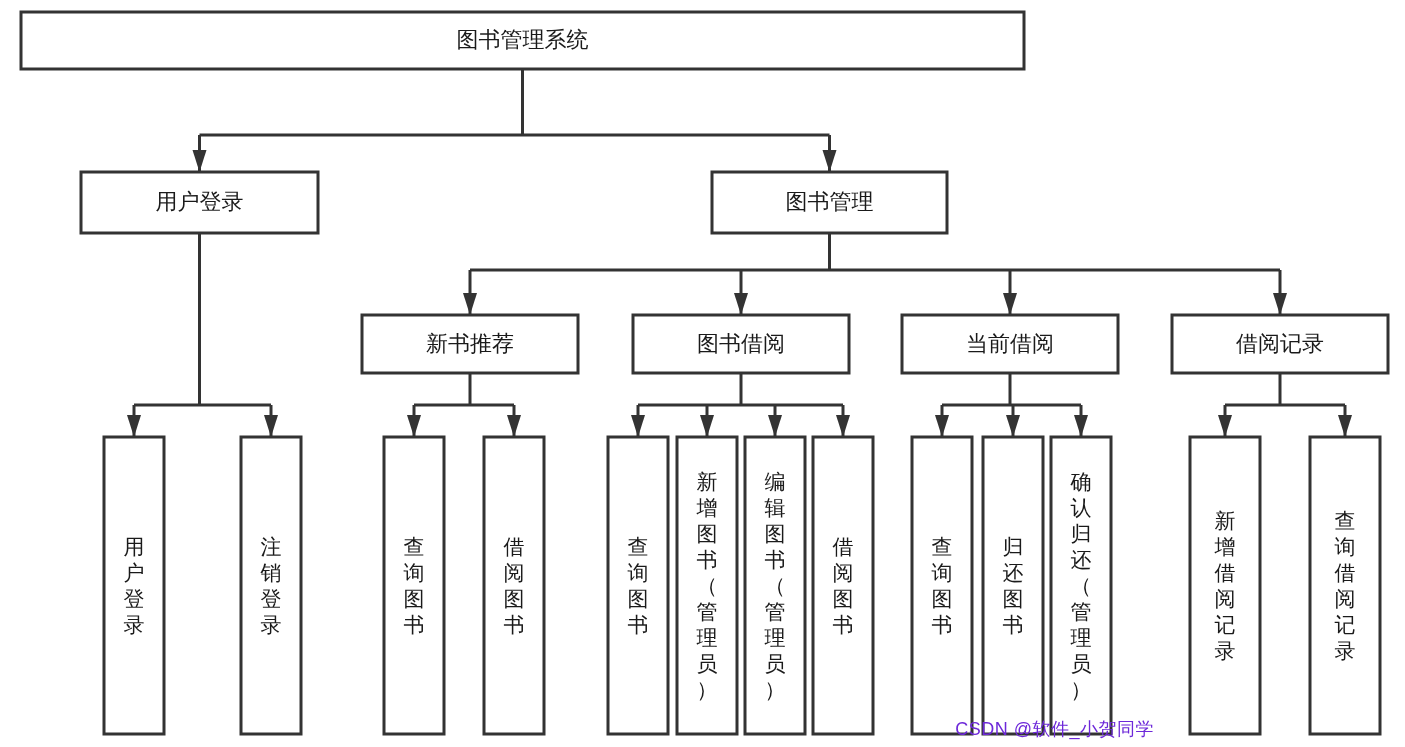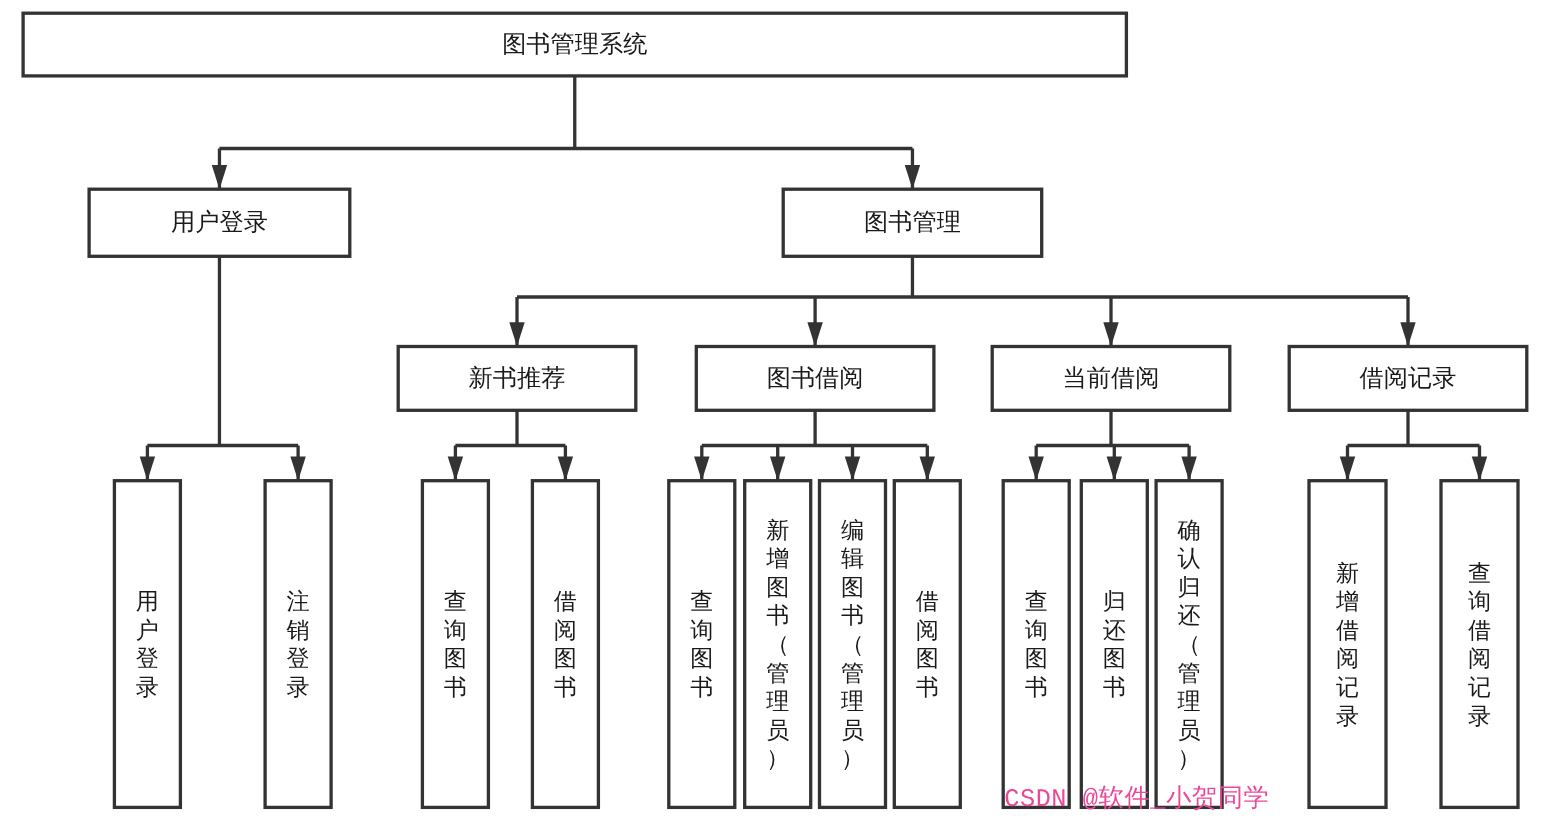--- a/index.html
+++ b/index.html
@@ -52,23 +52,23 @@
   .node-label-v {
     font-family: "Liberation Sans", "DejaVu Sans", sans-serif;
     font-size: 21px;
     fill: #1a1a1a;
     text-anchor: middle;
   }
   .watermark {
     position: absolute;
     right: 8px;
     bottom: 6px;
-    font-family: Liberation Mono, monospace;
-    font-size: 23px;
-    color: #ec4899;
+    font-family: Liberation Sans, sans-serif;
+    font-size: 18px;
+    color: #6d28d9;
     letter-spacing: 0.5px;
     white-space: nowrap;
     user-select: none;
   }
 </style>
 </head>
 <body>
 
 <div id="diagram-root">
   <svg id="flow" viewBox="0 0 1405 747" xmlns="http://www.w3.org/2000/svg">

